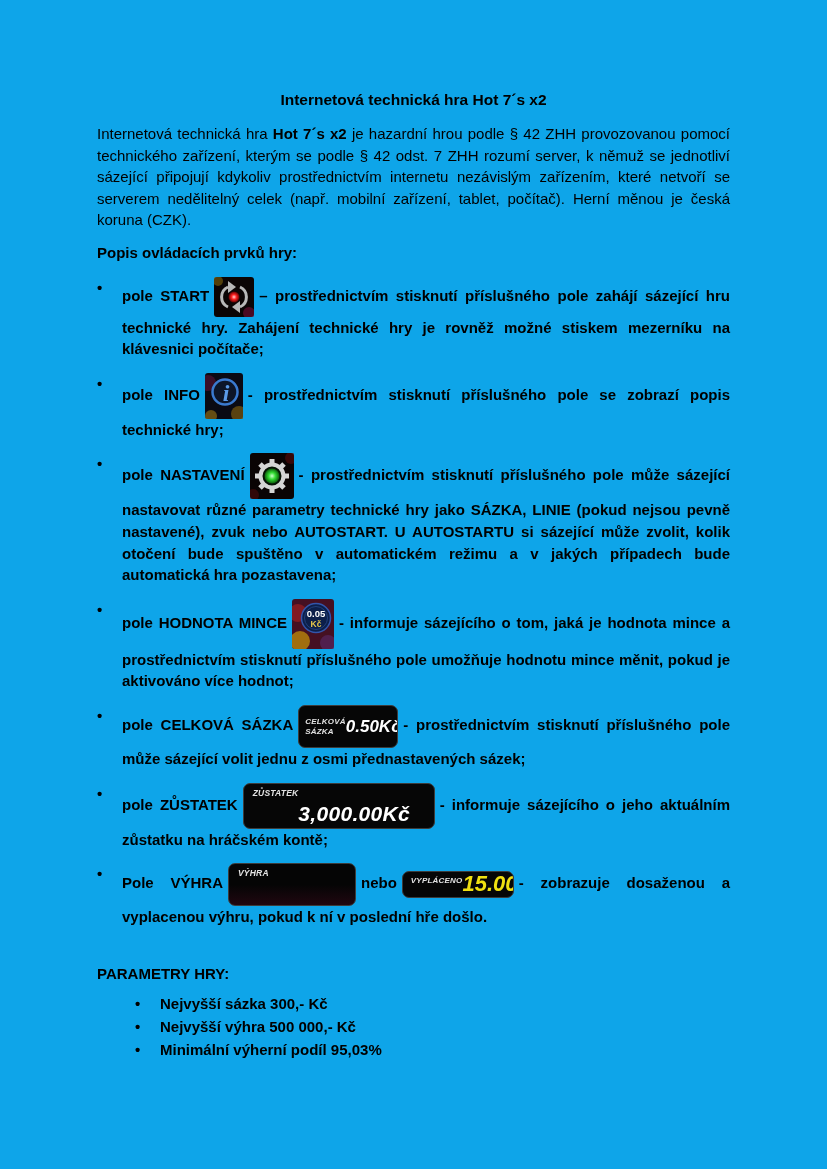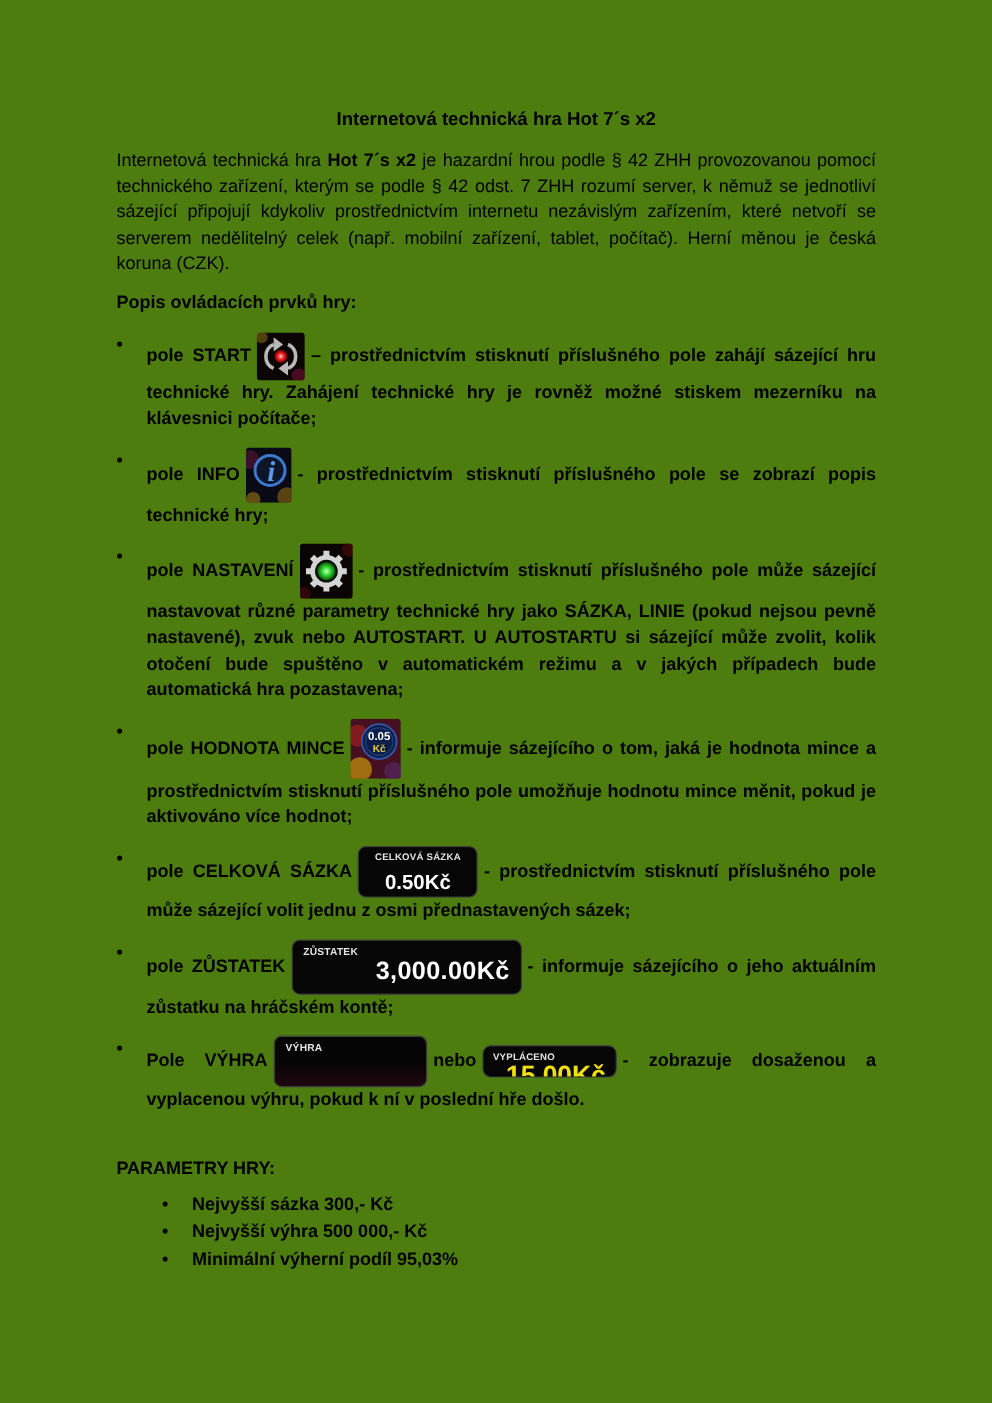--- a/index.html
+++ b/index.html
@@ -2,36 +2,36 @@
 <html><head>
 <meta charset="utf-8">
 <style>
   html,body { margin:0; padding:0; background:#ffffff; }
   body {
     width:827px; height:1169px;
     font-family:"Liberation Sans","DejaVu Sans",sans-serif;
     color:#000;
     overflow:hidden;
   }
-  .page { box-sizing:border-box; width:827px; height:1169px; padding:90px 97px 0 97px; background:#4d7c0f; }
+  .page { box-sizing:border-box; width:827px; height:1169px; padding:90px 97px 0 97px; background:#0ea5e9; }
   .title { text-align:center; font-weight:bold; font-size:15.5px; line-height:20px; margin:0 0 13px 0; }
   .intro { font-size:15px; line-height:21.6px; text-align:justify; }
   .intro .b { font-weight:bold; }
   .section-heading { font-weight:bold; font-size:15px; line-height:21.6px; margin-top:11px; }
   .bullet { display:flex; margin-top:13px; font-weight:bold; font-size:15px; line-height:21.6px; }
   .marker { width:25px; flex:none; }
   .bullet-body { flex:1; text-align:justify; }
   .icon-inline { display:inline-block; vertical-align:middle; margin:0 5px; line-height:0; }
   .icon-inline svg { display:block; }
 
   
   .disp {
-    display:inline-flex; flex-direction:column; vertical-align:middle;
+    display:inline-flex; flex-direction:row; vertical-align:middle;
     background:#060606; border:1px solid #3c3c3c; border-radius:7px;
-    box-sizing:border-box; margin:0 5px; color:#fff; overflow:hidden;
+    box-sizing:border-box; margin:0 5px; color:#fff; overflow:hidden;font-style:italic;
   }
   .disp .lbl { font-size:8.5px; font-weight:bold; color:#e3e3e3; letter-spacing:.2px; line-height:10px; }
   .disp-celkova { width:100px; height:43px; padding:4px 6px 2px; align-items:center; justify-content:space-between; }
   .disp-celkova .lbl { font-size:8px; }
   .disp-celkova .val { font-size:17px; font-weight:bold; line-height:18px; }
   .disp-zustatek { width:192px; height:46px; padding:4px 9px 3px; }
   .disp-zustatek .val { font-size:21px; font-weight:bold; line-height:23px; align-self:flex-end; letter-spacing:.3px; }
   .disp-vyhra { width:128px; height:43px; padding:4px 9px 3px;
     background:linear-gradient(180deg,#050505 50%,#200710 100%); }
   .disp-vyplaceno { width:112px; height:27px; padding:4px 8px 3px; }

